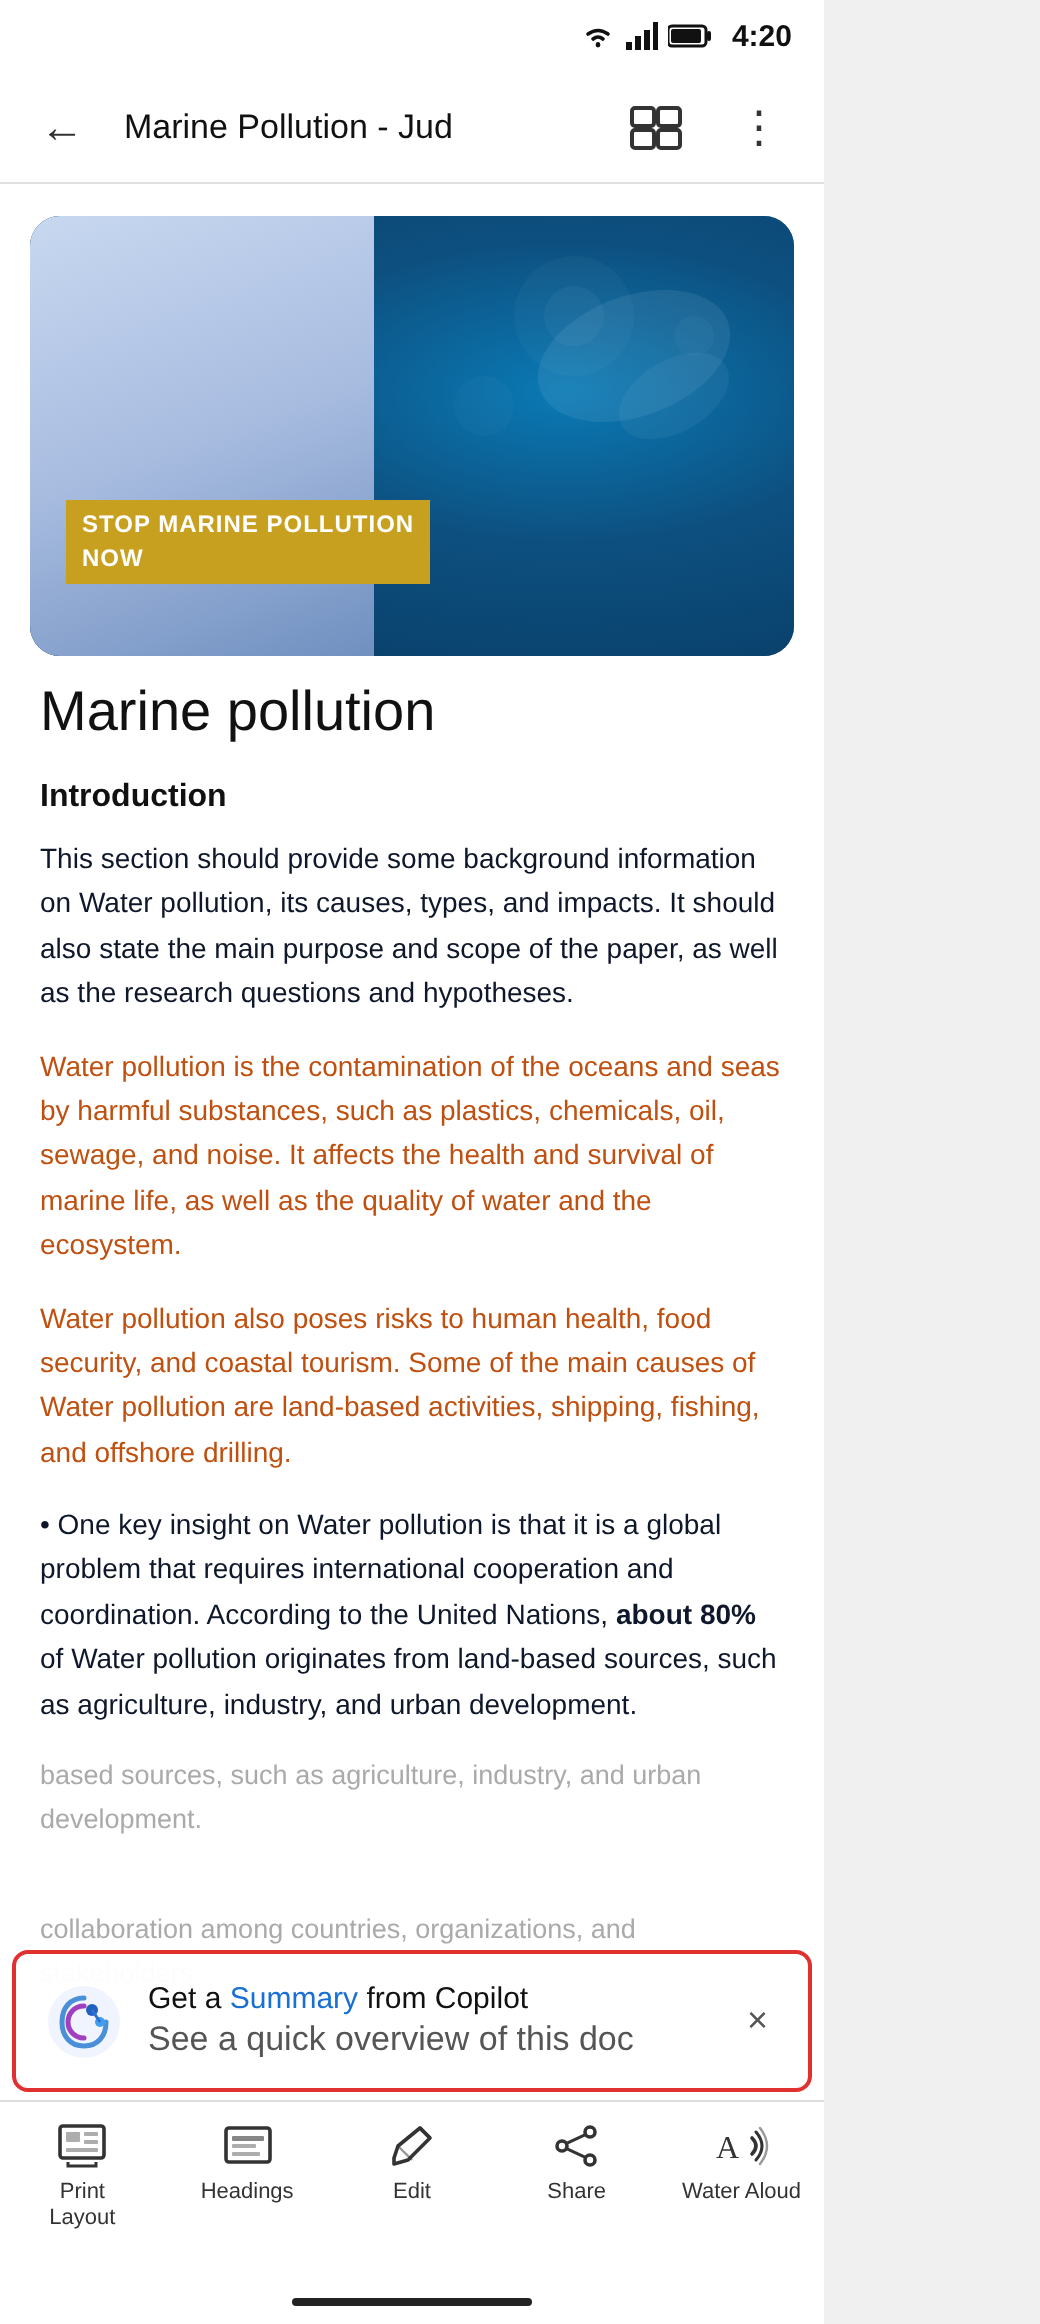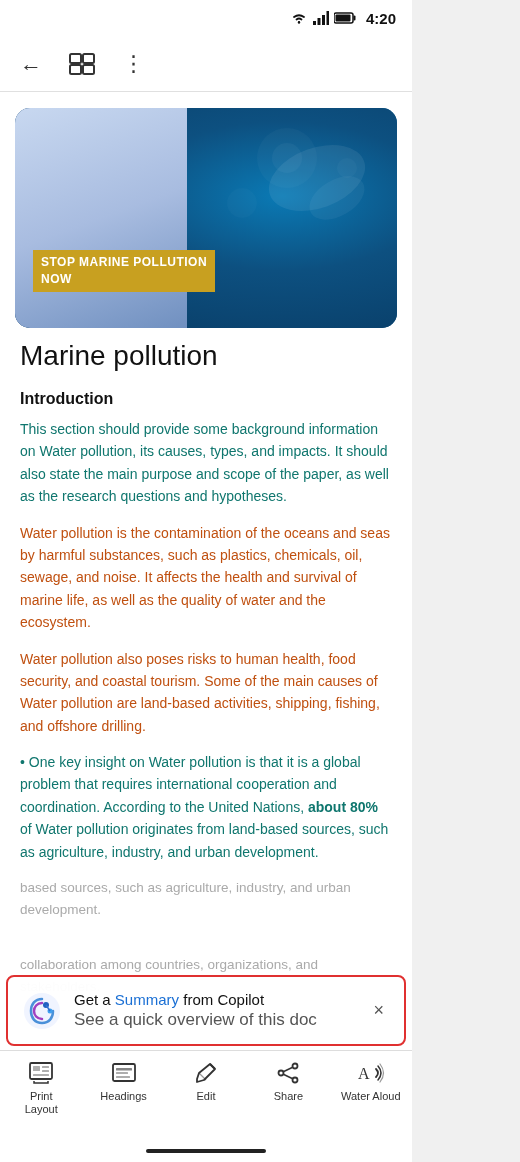--- a/index.html
+++ b/index.html
@@ -135,21 +135,21 @@
       margin-bottom: 18px;
     }
     .doc-section-title {
       font-size: 16px;
       font-weight: 700;
       color: #111;
       margin-bottom: 10px;
     }
     .doc-paragraph {
       font-size: 14px;
-      color: #0f766e;
+      color: #0f172a;
       line-height: 1.6;
       margin-bottom: 14px;
     }
     .doc-paragraph.orange {
       color: #c05010;
     }
     .doc-paragraph .bold {
       font-weight: 700;
     }
     
@@ -262,20 +262,21 @@
         <rect x="0" y="1" width="19" height="10" rx="2" fill="none" stroke="#111" stroke-width="1.5"></rect>
         <rect x="19.5" y="3.5" width="2" height="5" rx="1" fill="#111"></rect>
         <rect x="1.5" y="2.5" width="15" height="7" rx="1" fill="#111"></rect>
       </svg>
     </div>
     <span class="time">4:20</span>
   </div>
 
   <div class="top-nav">
     <div class="nav-back">←</div>
+    <div class="nav-title">Marine Pollution - Jud</div>
     <div class="nav-icon-btn">
       <svg width="26" height="22" viewBox="0 0 26 22">
         <rect x="1" y="1" width="11" height="9" rx="1.5" fill="none" stroke="#333" stroke-width="2"></rect>
         <rect x="14" y="1" width="11" height="9" rx="1.5" fill="none" stroke="#333" stroke-width="2"></rect>
         <rect x="1" y="12" width="11" height="9" rx="1.5" fill="none" stroke="#333" stroke-width="2"></rect>
         <rect x="14" y="12" width="11" height="9" rx="1.5" fill="none" stroke="#333" stroke-width="2"></rect>
       </svg>
     </div>
     <div class="nav-icon-btn">
       <span style="font-size:22px;letter-spacing:1px;color:#333;">⋮</span>

